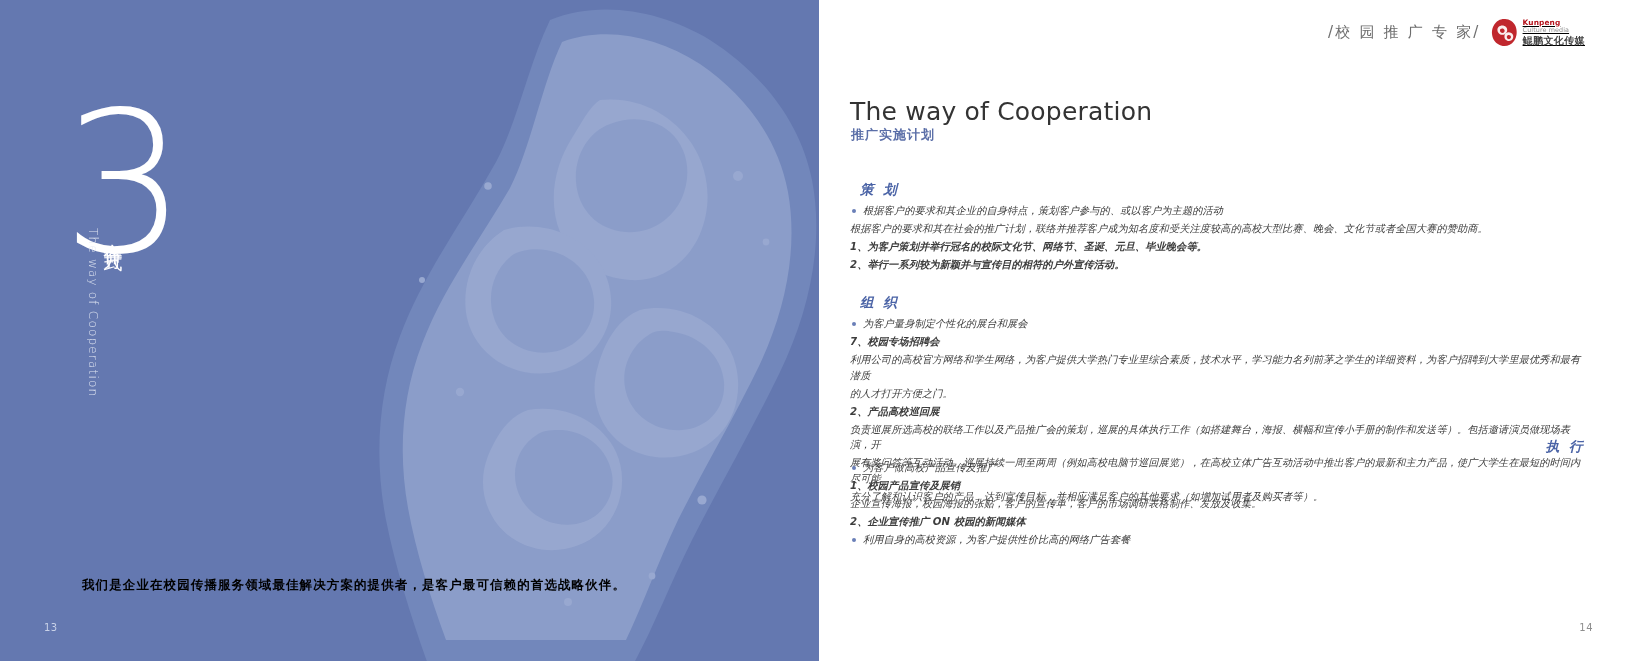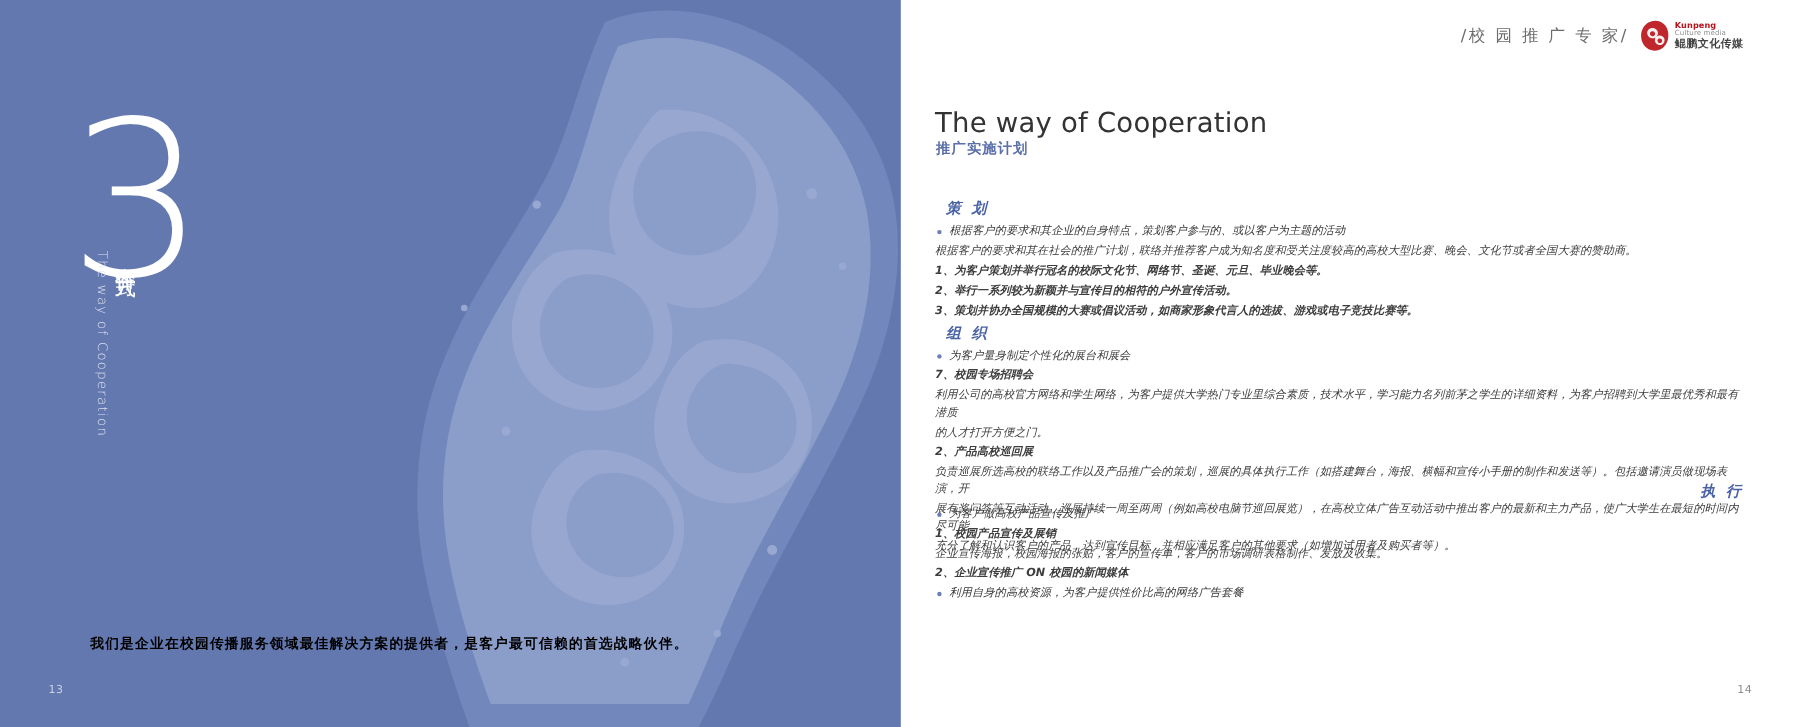--- a/index.html
+++ b/index.html
@@ -98,21 +98,21 @@
     font-size:15px;
     letter-spacing:2.2px;
     white-space:nowrap;
   }
   .brand-mark{display:flex;align-items:center;gap:5px;}
   .seal{
     width:27px;height:29px;
     position:relative;
     flex:0 0 27px;
   }
-  .brand-words{display:flex;flex-direction:column;line-height:1.12;}
+  .brand-words{display:flex;flex-direction:column;line-height:1.12;text-decoration:underline;}
   .bw-en1{font-size:7.4px;color:#b5121b;font-weight:700;letter-spacing:.1px;}
   .bw-en2{font-size:6.4px;color:#8f8f8f;letter-spacing:.1px;}
   .bw-cn{font-size:10px;color:#444;font-weight:700;letter-spacing:.4px;margin-top:1px;}
   .content{
     position:absolute;
     left:31px;top:0;
     width:760px;
   }
   h1.title{
     position:absolute;left:0;top:97px;
@@ -265,21 +265,20 @@
       <h1 class="title">The way of Cooperation</h1>
       <div class="subtitle">推广实施计划</div>
 
       <div class="section sec-1">
         <div class="sec-head">策 划</div>
         <div>
             <p class="line bullet">根据客户的要求和其企业的自身特点，策划客户参与的、或以客户为主题的活动</p>
             <p class="line body">根据客户的要求和其在社会的推广计划，联络并推荐客户成为知名度和受关注度较高的高校大型比赛、晚会、文化节或者全国大赛的赞助商。</p>
             <p class="line num">1、为客户策划并举行冠名的校际文化节、网络节、圣诞、元旦、毕业晚会等。</p>
             <p class="line num">2、举行一系列较为新颖并与宣传目的相符的户外宣传活动。</p>
-            <p class="line num">3、策划并协办全国规模的大赛或倡议活动，如商家形象代言人的选拔、游戏或电子竞技比赛等。</p>
           </div>
       </div>
 
       <div class="section sec-2">
         <div class="sec-head">组 织</div>
         <div>
             <p class="line bullet">为客户量身制定个性化的展台和展会</p>
             <p class="line num">7、校园专场招聘会</p>
             <p class="line body">利用公司的高校官方网络和学生网络，为客户提供大学热门专业里综合素质，技术水平，学习能力名列前茅之学生的详细资料，为客户招聘到大学里最优秀和最有潜质</p>
             <p class="line body">的人才打开方便之门。</p>

